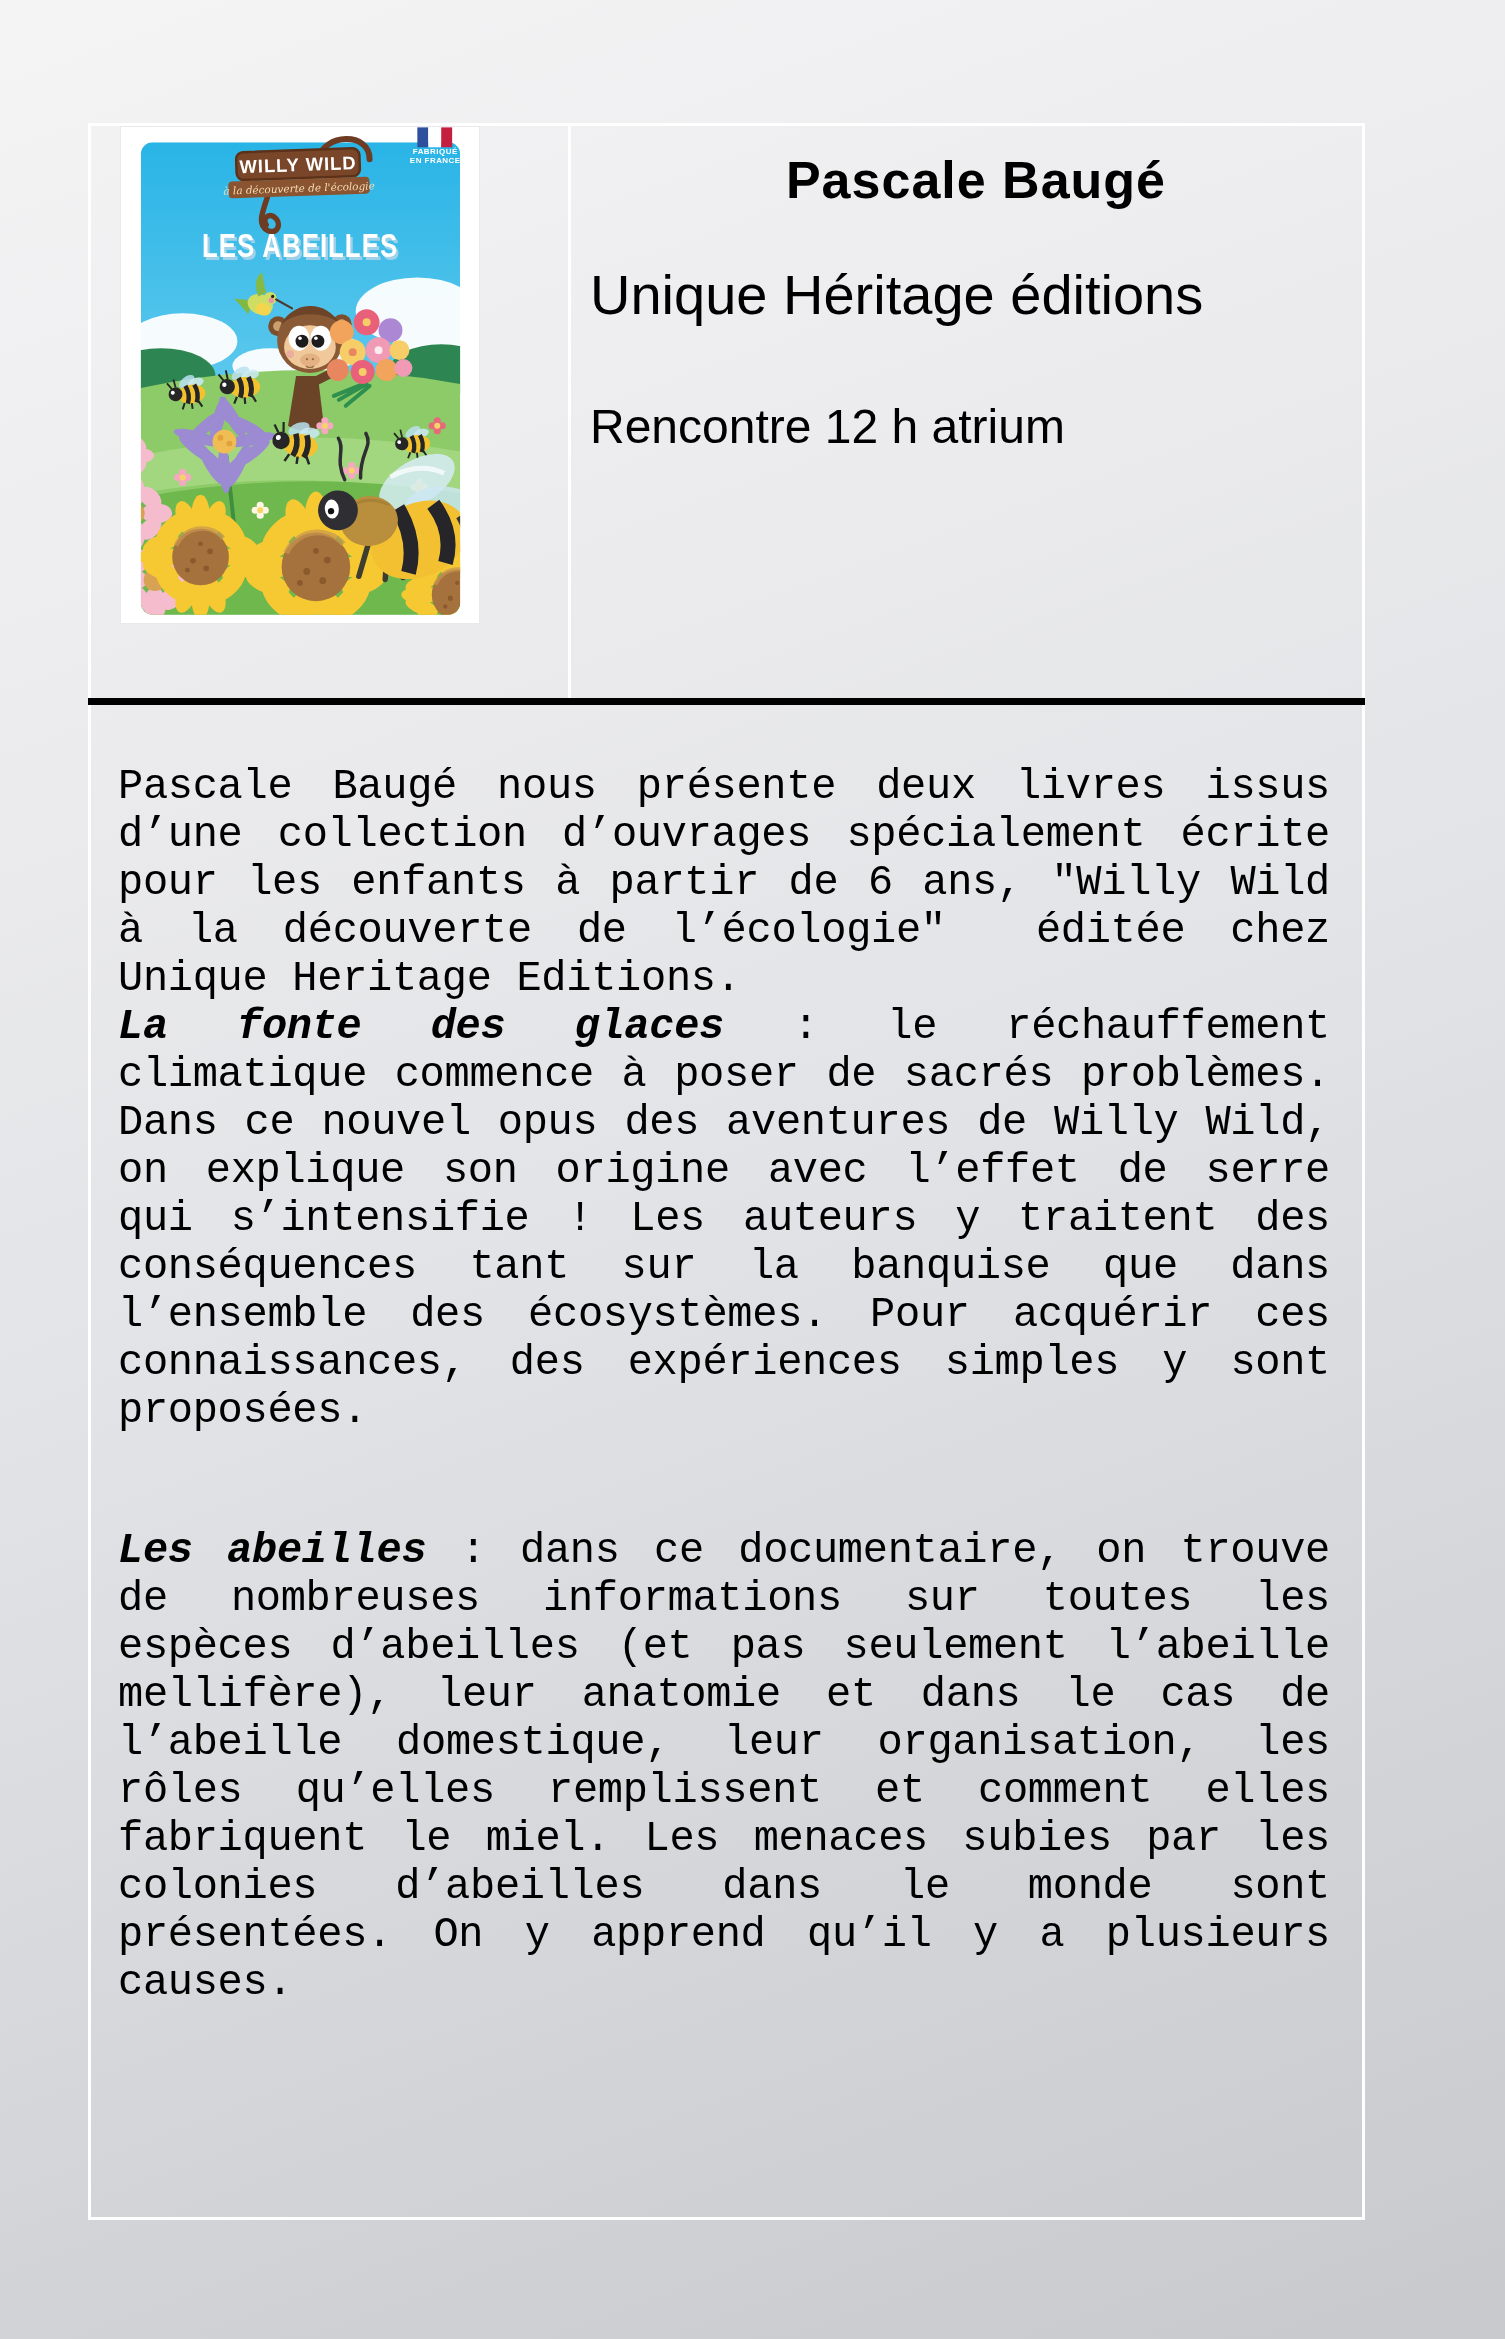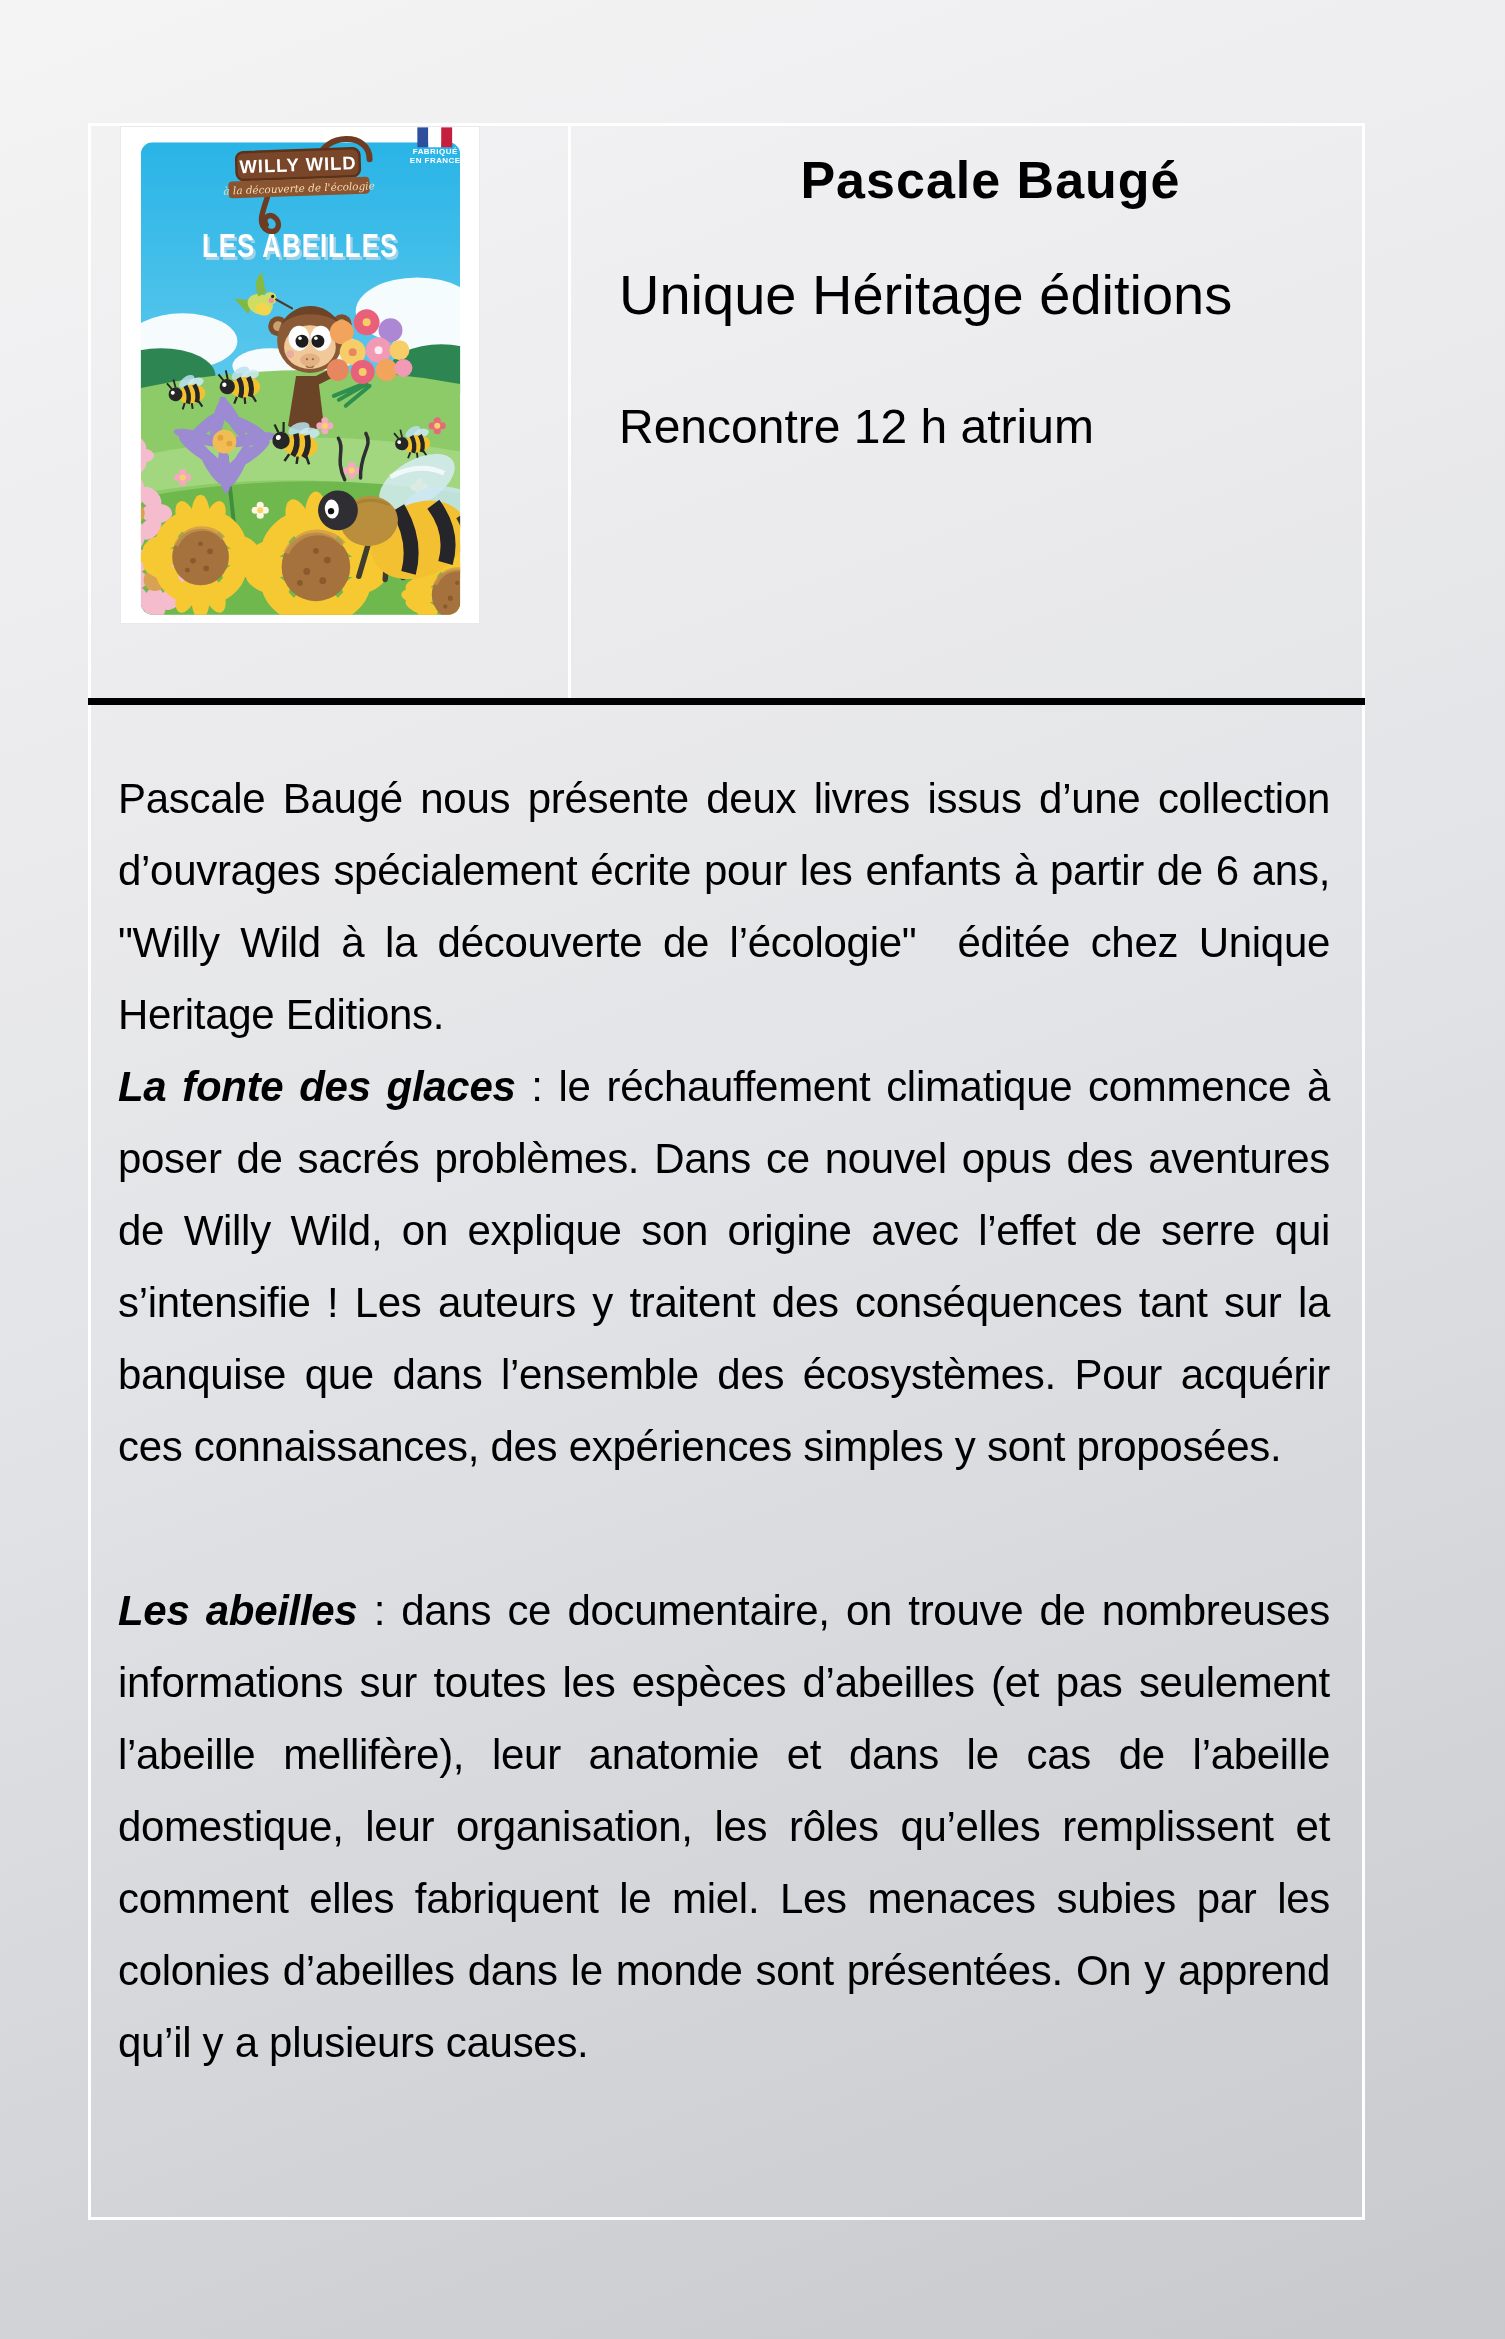--- a/index.html
+++ b/index.html
@@ -19,21 +19,21 @@
     display:flex;flex-direction:column;
   }
   .header-row{height:572px;display:flex;flex:none;}
   .cover-cell{width:480px;flex:none;position:relative;border-right:3px solid var(--card-border,#fff);box-sizing:border-box;}
   .cover{
     position:absolute;left:29px;top:0;
     width:360px;height:498px;
     background:#fff;border:1px solid #e9e9eb;box-sizing:border-box;
   }
   .cover svg{display:block;width:100%;height:100%;}
-  .header-text{flex:1;padding-left:8px;box-sizing:border-box;margin-left:40px;}
+  .header-text{flex:1;padding-left:19px;box-sizing:border-box;}
   .author{
     margin:24px 0 0 0;
     font-size:52px;font-weight:bold;letter-spacing:1px;
     line-height:60px;text-align:center;
   }
   .quotes{
     margin-top:54px;
     width:772px;
     font-size:48px;line-height:60px;letter-spacing:0;
   }
@@ -42,22 +42,23 @@
   .meet{margin-top:74px;font-size:48px;line-height:58px;}
   .sep{height:7px;flex:none;background:var(--separator,#000);margin:0 -3px;}
   .body-box{
     flex:1;
     padding:58px 32px 0 27px;
     box-sizing:border-box;
     overflow:hidden;
   }
   .body-box p{
     margin:0;
-    font-size:42px;line-height:72px;letter-spacing:-0.3px;
+    font-size:42px;line-height:48px;letter-spacing:-0.3px;
     text-align:justify;
+    font-family:Liberation Mono, monospace;
   }
   .body-box p.p1{}
   .body-box p.p2{margin-top:92px;}
   .body-box .lead{font-weight:bold;font-style:italic;}
   .cover text{font-family:"Liberation Sans",sans-serif;}
   .cover .tagline{font-family:"DejaVu Serif",serif;font-style:italic;}
 </style>
 </head>
 <body>
 

